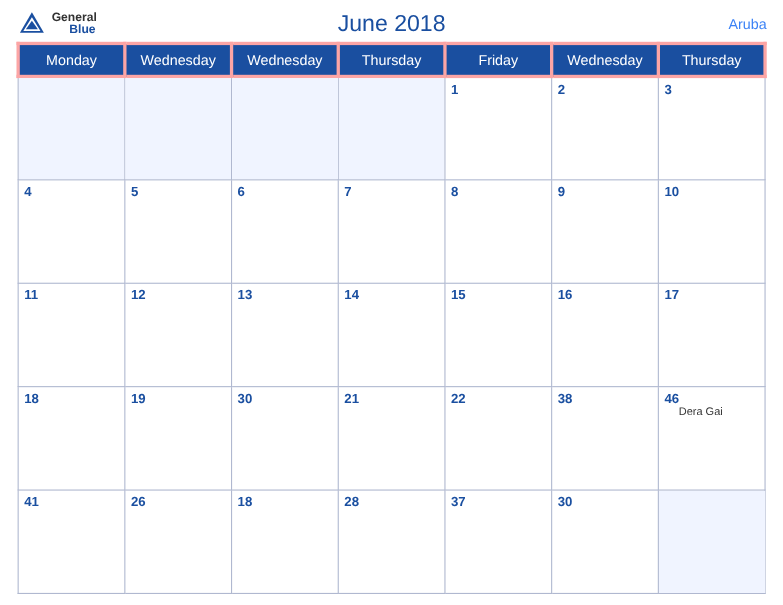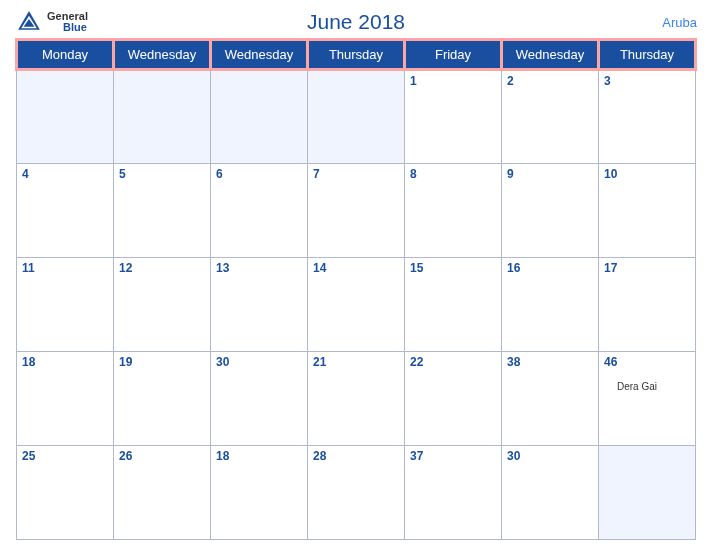--- a/index.html
+++ b/index.html
@@ -103,21 +103,21 @@
     .day-number {
       font-size: 12px;
       color: #1a4fa0;
       font-weight: bold;
       display: block;
     }
 
     .event-text {
       font-size: 10px;
       color: #333;
-      margin-top: 12px;
+      margin-top: 0;
       display: block;
       padding-left: 13px;
     }
 
     .empty-cell {
       background-color: #fff;
     }
   </style>
 </head>
 <body>
@@ -232,21 +232,21 @@
         <td>
           <span class="day-number">38</span>
         </td>
         <td>
           <span class="day-number">46</span>
           <span class="event-text">Dera Gai</span>
         </td>
       </tr>
       <tr>
         <td>
-          <span class="day-number">25</span>
+          <span class="day-number">41</span>
         </td>
         <td>
           <span class="day-number">26</span>
         </td>
         <td>
           <span class="day-number">18</span>
         </td>
         <td>
           <span class="day-number">28</span>
         </td>

